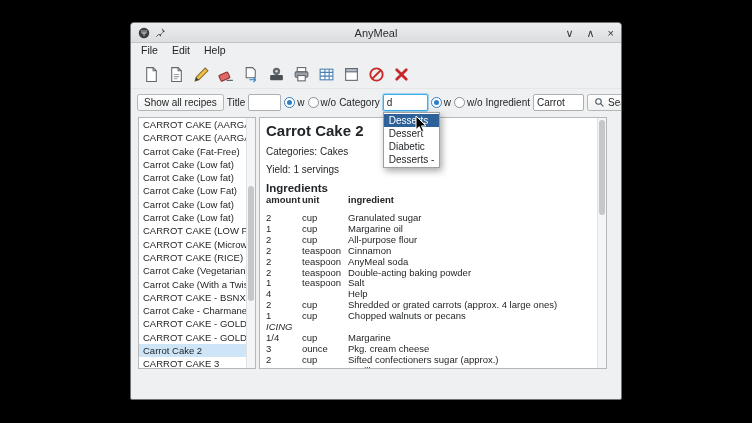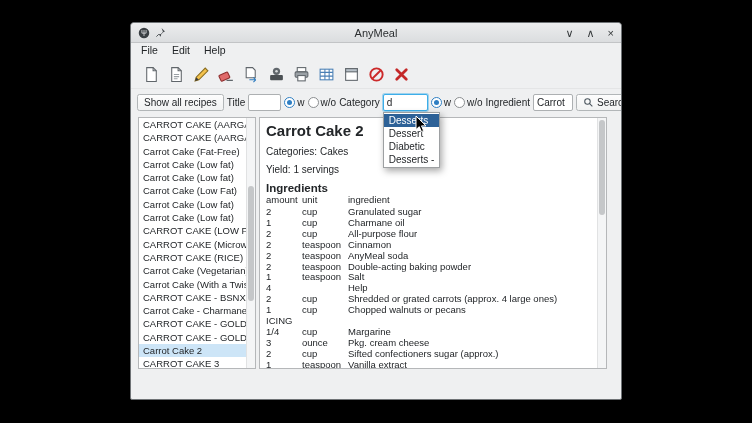--- a/index.html
+++ b/index.html
@@ -34,21 +34,21 @@
   
   .filterbar{height:26px;flex:none;display:flex;align-items:center;gap:3px;padding:0 6px;
     font-size:10px;color:#232629;overflow:visible}
   .flabel{flex:none}
   .btn{flex:none;background:linear-gradient(#fdfdfd,#f1f2f2);border:1px solid #b2b6b8;border-radius:2.5px;
     padding:2px 6px;font-size:10px;color:#232629;display:flex;align-items:center;gap:3px;cursor:default}
   .text-input{flex:none;height:17px;border:1px solid #adb0b2;border-radius:2px;background:#fff;
     font-size:10px;padding:0 3px;font-family:inherit;color:#232629;outline:none}
   .w-title{width:33px}
   .w-category{width:45px;border-color:#3daee9;box-shadow:0 0 0 1px rgba(61,174,233,.45)}
-  .w-ingredient{width:40px}
+  .w-ingredient{width:51px}
   .radio-group{flex:none;display:flex;align-items:center;gap:2px}
   .radio{width:11px;height:11px;border-radius:50%;border:1px solid #8b8e90;background:#fff;
     display:inline-block;position:relative;flex:none}
   .radio.checked{border-color:#2f7fc3}
   .radio.checked::after{content:"";position:absolute;left:2px;top:2px;width:5px;height:5px;
     border-radius:50%;background:#2f7fc3}
 
   
   .combo{position:relative;flex:none}
   .dropdown{position:absolute;left:0;top:18px;min-width:54px;background:#fff;
@@ -72,23 +72,23 @@
   .vthumb{position:absolute;left:1px;width:6px;border-radius:3px;background:#c5c7c9}
   .list-thumb{top:27%;height:46%}
   .detail-thumb{top:2px;height:38%}
 
   .detail-inner{padding:4px 16px 0 6px;color:#232629}
   .detail-title{font-size:15px;line-height:17px;font-weight:bold;margin-bottom:7px}
   .meta-line{font-size:10px;line-height:11px;margin-bottom:7px}
   .meta-line b{font-weight:normal}
   .ing-heading{font-size:11.5px;line-height:12px;font-weight:bold;}
   .ing-head,.ing-row{display:grid;grid-template-columns:36px 46px 1fr;font-size:9.5px}
-  .ing-head{font-weight:normal;line-height:11px;margin-bottom:2px}
+  .ing-head{font-weight:bold;line-height:11px;margin-bottom:8px}
   .ing-row{line-height:10.9px;white-space:nowrap;overflow:hidden}
-  .ing-row.italic{}
+  .ing-row.italic{font-style:italic}
 </style>
 </head>
 <body>
 
 <div class="stage">
   <div class="window">
 
     <div class="titlebar">
       <div class="tb-icons">
         <span class="tb-icon">
@@ -288,21 +288,21 @@
 
               <div class="ing-row">
                 <span>2</span>
                 <span>cup</span>
                 <span>Granulated sugar</span>
               </div>
 
               <div class="ing-row">
                 <span>1</span>
                 <span>cup</span>
-                <span>Charmane oil</span>
+                <span>Margarine oil</span>
               </div>
 
               <div class="ing-row">
                 <span>2</span>
                 <span>cup</span>
                 <span>All-purpose flour</span>
               </div>
 
               <div class="ing-row">
                 <span>2</span>

